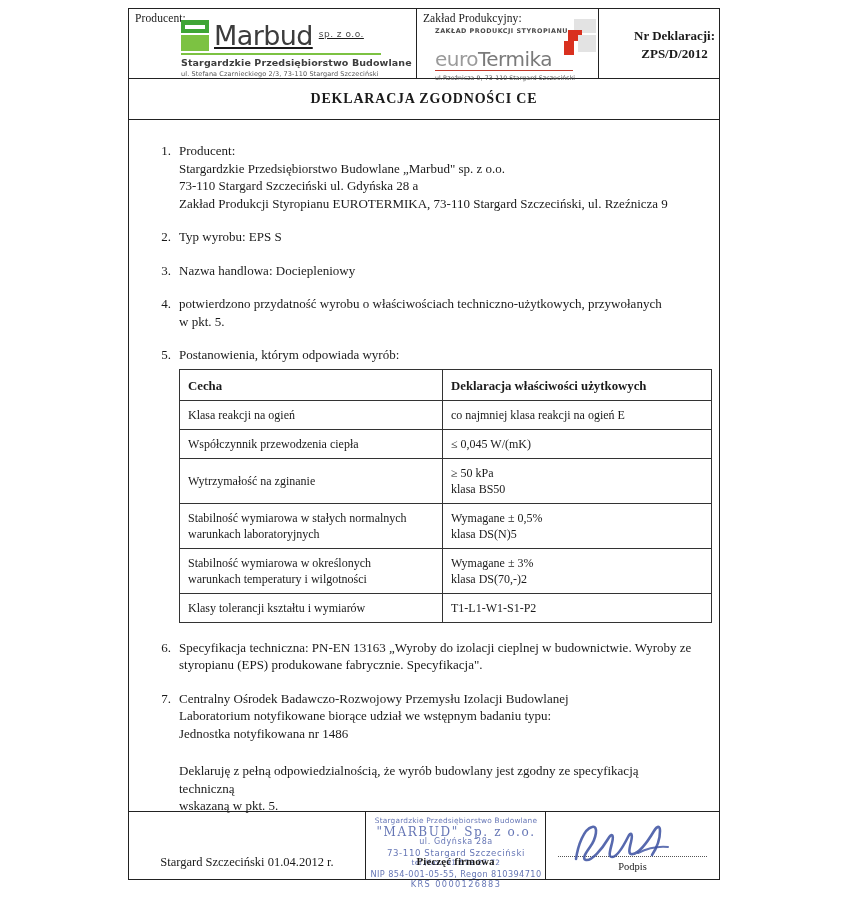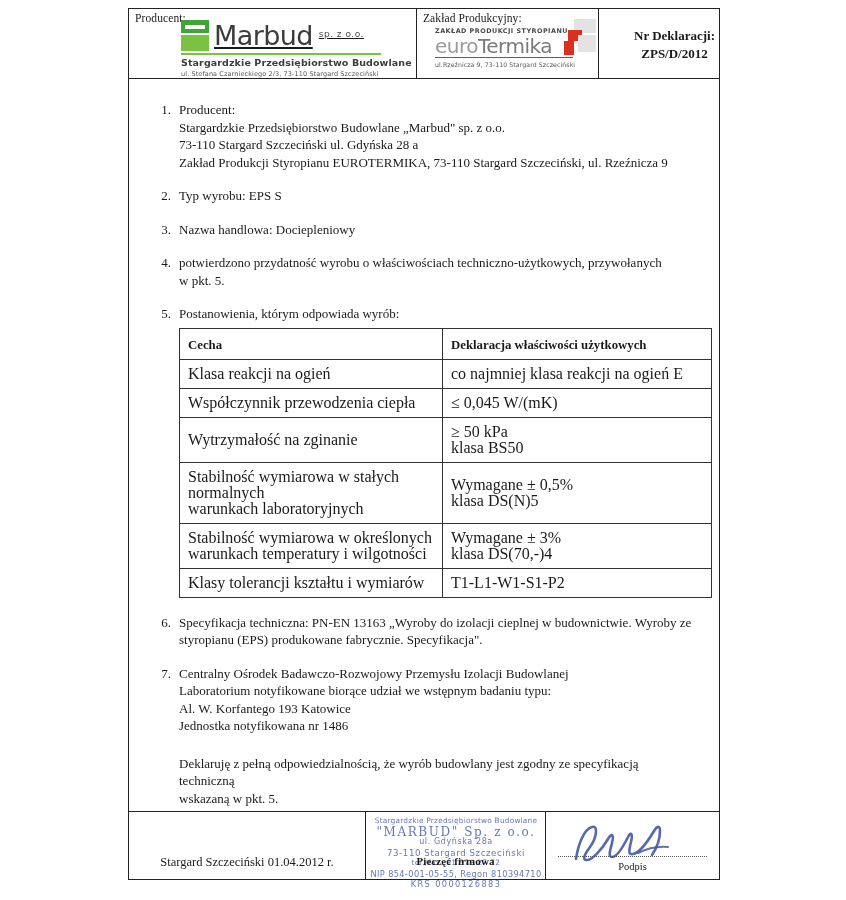--- a/index.html
+++ b/index.html
@@ -135,21 +135,21 @@
     font-weight: bold;
     color: #4a4a4a;
     letter-spacing: 0.5px;
   }
   .euro-word {
     font-family: "DejaVu Sans", sans-serif;
     font-size: 20px;
     color: #9a9a9a;
     line-height: 21px;
     letter-spacing: -0.5px;
-    margin-top: 1px;
+    margin-top: 14px;
   }
   .euro-word .t { color: #7a7a7a; }
   .euro-rule {
     height: 1px;
     background: #c0392b;
     width: 138px;
     margin-top: 0px;
   }
   .euro-addr {
     font-family: "DejaVu Sans", sans-serif;
@@ -223,21 +223,21 @@
   
   table.props {
     border-collapse: collapse;
     width: 532px;
     margin-top: 5px;
     table-layout: fixed;
   }
   table.props th, table.props td {
     border: 1px solid #333;
     padding: 6px 8px;
-    font-size: 16px;
+    font-size: 12px;
     line-height: 16px;
     vertical-align: middle;
     text-align: left;
   }
   table.props th {
     font-weight: bold;
     font-size: 12.8px;
     padding-top: 8px;
   }
   table.props col.c1 { width: 263px; }
@@ -380,20 +380,23 @@
     </div>
 
     <div class="hdr-cell hdr-nr">
       <div class="nr-dekl">
         <div>Nr Deklaracji:</div>
         <div>ZPS/D/2012</div>
       </div>
     </div>
   </div>
 
+  <div class="title-band">
+    <div class="doc-title">DEKLARACJA ZGODNOŚCI  CE</div>
+  </div>
 
   <div class="body">
     <ol class="items" id="items-list">
         <li>
           <span class="num">1.</span>
           <span class="ln">Producent:</span>
           <span class="ln">Stargardzkie Przedsiębiorstwo Budowlane „Marbud" sp. z o.o.</span>
           <span class="ln">73-110 Stargard Szczeciński ul. Gdyńska 28 a</span>
           <span class="ln">Zakład Produkcji Styropianu EUROTERMIKA, 73-110 Stargard Szczeciński, ul. Rzeźnicza 9</span>
         </li>
@@ -460,21 +463,21 @@
                   <span class="ln">klasa DS(N)5</span>
                 </td>
               </tr>
               <tr>
                 <td>
                   <span class="ln">Stabilność wymiarowa w określonych</span>
                   <span class="ln">warunkach temperatury i wilgotności</span>
                 </td>
                 <td>
                   <span class="ln">Wymagane ± 3%</span>
-                  <span class="ln">klasa DS(70,-)4</span>
+                  <span class="ln">klasa DS(70,-)2</span>
                 </td>
               </tr>
               <tr>
                 <td>
                   <span class="ln">Klasy tolerancji kształtu i wymiarów</span>
                 </td>
                 <td>
                   <span class="ln">T1-L1-W1-S1-P2</span>
                 </td>
               </tr>
@@ -483,21 +486,20 @@
         </li>
         <li>
           <span class="num">6.</span>
           <span class="ln">Specyfikacja techniczna: PN-EN 13163 „Wyroby do izolacji cieplnej w budownictwie. Wyroby ze</span>
           <span class="ln">styropianu (EPS) produkowane fabrycznie. Specyfikacja".</span>
         </li>
         <li>
           <span class="num">7.</span>
           <span class="ln">Centralny Ośrodek Badawczo-Rozwojowy Przemysłu Izolacji Budowlanej</span>
           <span class="ln">Laboratorium notyfikowane biorące udział we wstępnym badaniu typu:</span>
-          <span class="ln">Al. W. Korfantego 193  Katowice</span>
           <span class="ln">Jednostka notyfikowana nr 1486</span>
         </li>
       </ol>
 
     <div class="decl-note">
       <span class="ln">Deklaruję z pełną odpowiedzialnością, że wyrób budowlany jest zgodny ze specyfikacją techniczną</span>
       <span class="ln">wskazaną w pkt. 5.</span>
     </div>
   </div>
 

